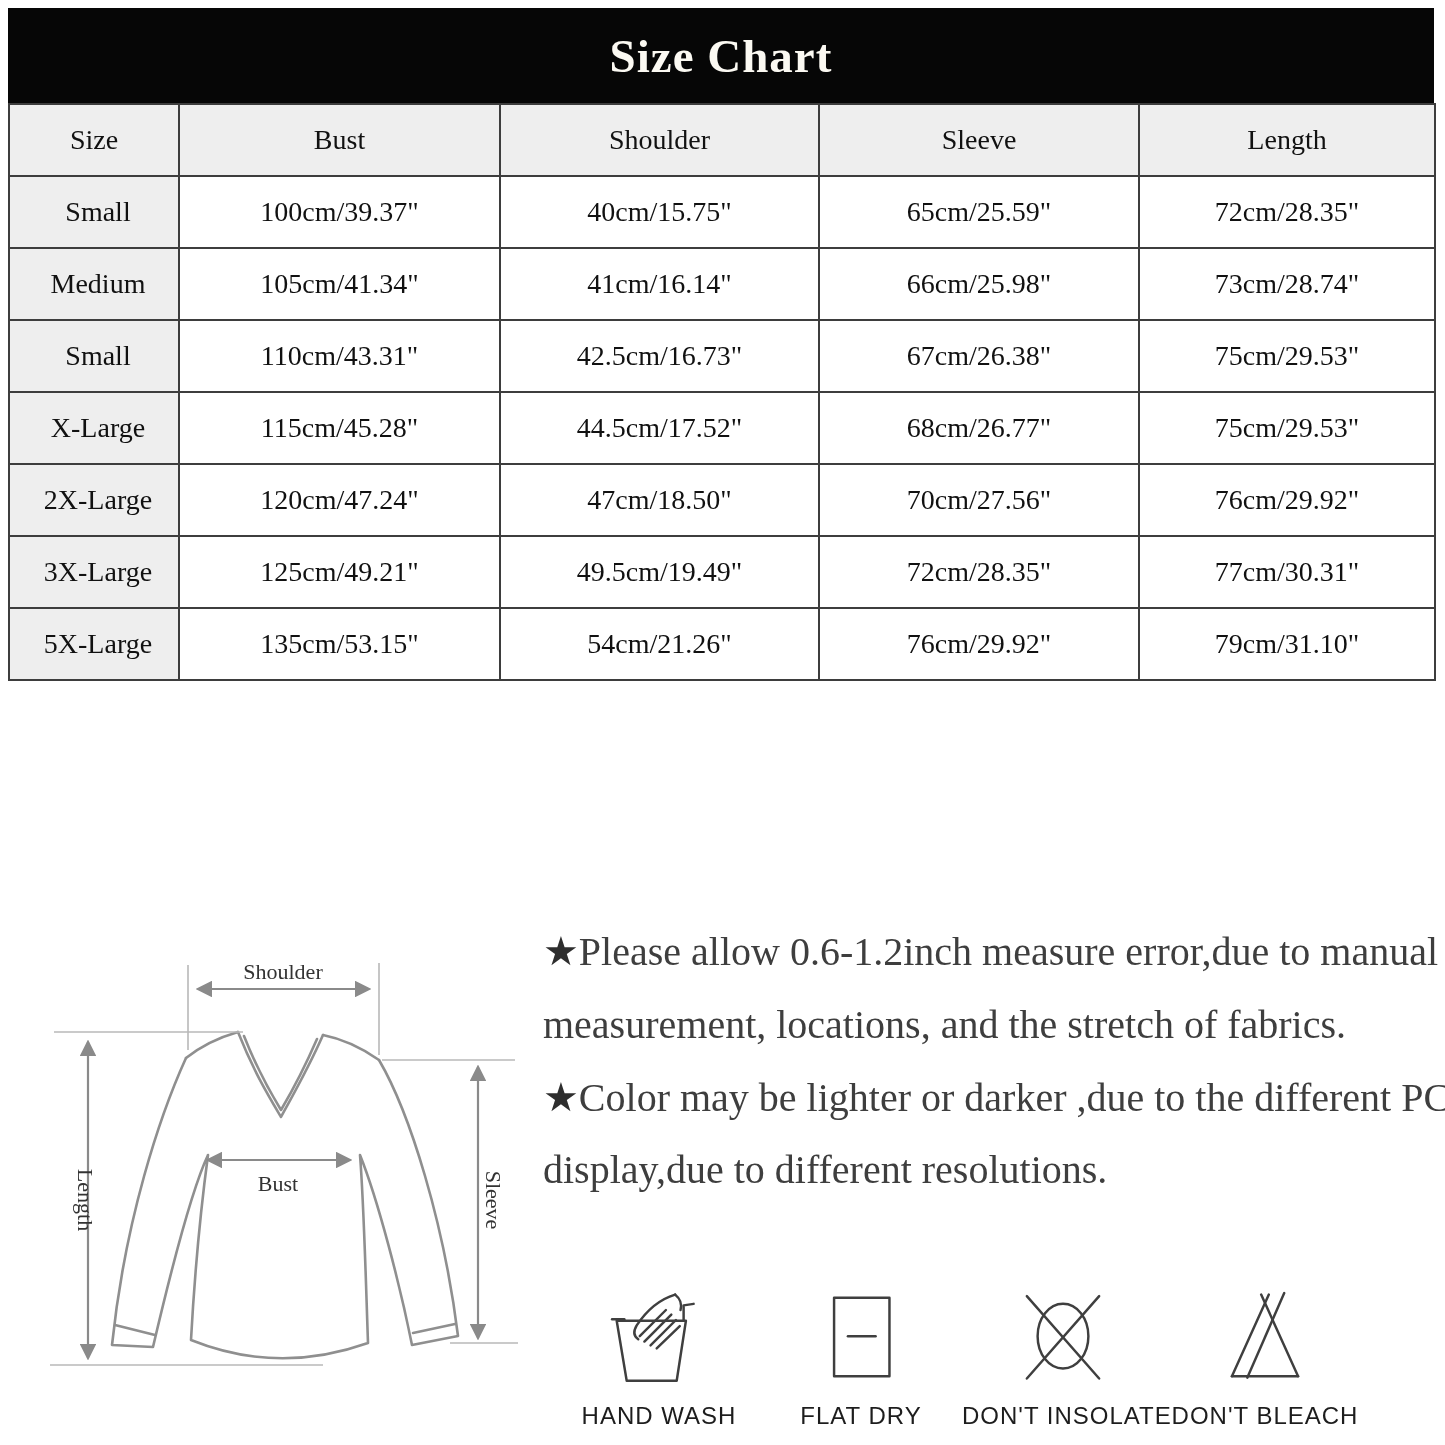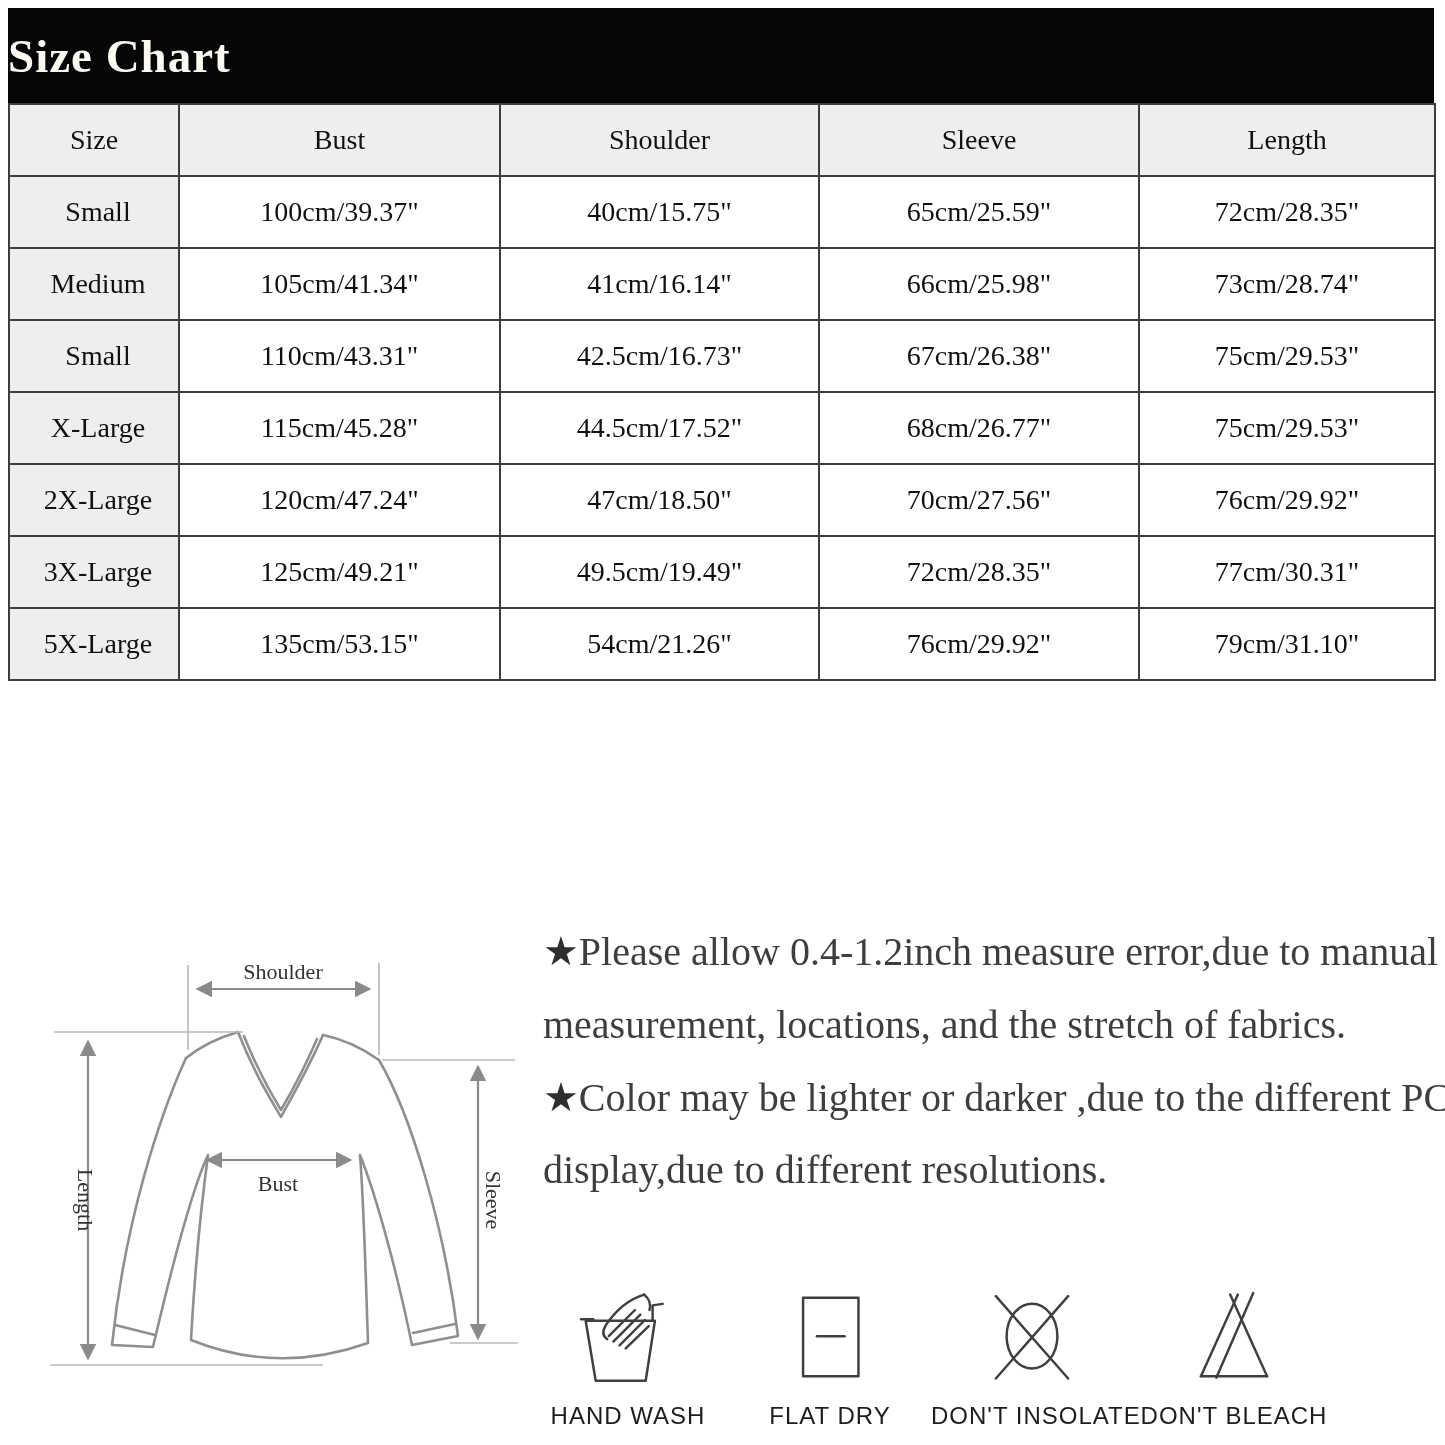--- a/index.html
+++ b/index.html
@@ -1,21 +1,21 @@
 <!DOCTYPE html>
 <html><head>
 <meta charset="utf-8">
 <style>
   html,body{margin:0;padding:0;background:#ffffff;}
   .page{position:relative;width:1445px;height:1445px;background:#ffffff;overflow:hidden;
         font-family:"Liberation Serif", serif;color:#111;}
 
   
   .titlebar{position:absolute;left:8px;top:8px;width:1426px;height:95px;background:#060606;
-            display:flex;align-items:center;}
+            display:flex;align-items:center;justify-content:center;}
   .titlebar h1{margin:0;font-size:47px;font-weight:bold;color:#fbf9f2;letter-spacing:1px;}
 
   
   table.size-table{position:absolute;left:8px;top:103px;width:1426px;border-collapse:collapse;
                    table-layout:fixed;}
   .size-table th,.size-table td{border:2px solid #3d3d3d;text-align:center;vertical-align:middle;
                    font-size:28px;font-weight:normal;padding:0;background:#ffffff;}
   .size-table tr{height:72px;}
   .size-table thead th{background:#eeeeee;}
   .size-table td.rowhead{background:#eeeeee;padding-left:8px;}
@@ -24,21 +24,21 @@
   .diagram{position:absolute;left:10px;top:915px;width:525px;height:530px;}
   .diagram svg{display:block;}
   .diagram text{font-family:"Liberation Serif", serif;font-size:22px;fill:#333;}
 
   
   .notes{position:absolute;left:543px;top:916px;width:908px;}
   .notes p{margin:0;font-size:40px;line-height:1.82;color:#3e3e3e;}
   .notes .star{color:#2e2e2e;}
 
   
-  .care-row{position:absolute;left:527px;top:1290px;width:808px;display:flex;}
+  .care-row{position:absolute;left:558px;top:1290px;width:808px;display:flex;}
   .care-item{width:202px;margin:0;text-align:center;}
   .care-item svg{display:block;margin:0 auto;height:100px;}
   .care-item figcaption{margin-top:12px;font-family:"Liberation Sans", sans-serif;
                         font-size:24px;letter-spacing:1px;color:#1d1d1d;white-space:nowrap;}
   .care-stroke{stroke:#3f3f3f;stroke-width:3.2;fill:none;stroke-linecap:round;stroke-linejoin:round;}
 </style>
 </head>
 <body>
 
 <div class="page">
@@ -154,21 +154,21 @@
       </g>
 
       <text x="273" y="64" text-anchor="middle">Shoulder</text>
       <text x="268" y="276" text-anchor="middle">Bust</text>
       <text x="68" y="285" text-anchor="middle" transform="rotate(90 68 285)">Length</text>
       <text x="476" y="285" text-anchor="middle" transform="rotate(90 476 285)">Sleeve</text>
     </svg>
   </div>
 
   <div class="notes">
-    <p><span class="star">★</span><span>Please allow 0.4-1.2inch measure error,due to manual measurement, locations, and the stretch of fabrics.</span></p>
+    <p><span class="star">★</span><span>Please allow 0.6-1.2inch measure error,due to manual measurement, locations, and the stretch of fabrics.</span></p>
     <p><span class="star">★</span><span>Color may be lighter or darker ,due to the different PC display,due to different resolutions.</span></p>
   </div>
 
   <div class="care-row">
 
     <figure class="care-item">
       <svg viewBox="0 0 130 130" width="108" height="100">
         <g class="care-stroke">
           <path d="M4 38 H20"></path>
           <path d="M97 20 V40 M97 20 L110 18"></path>

